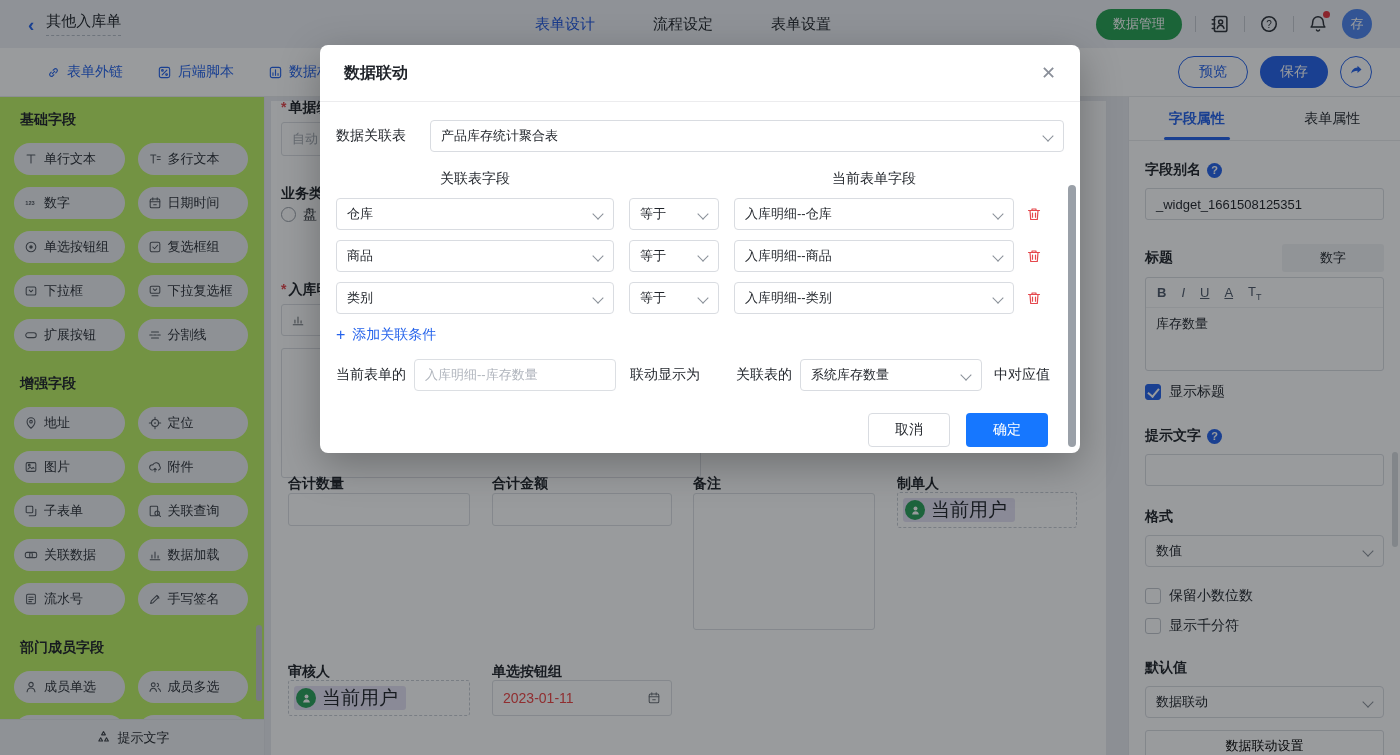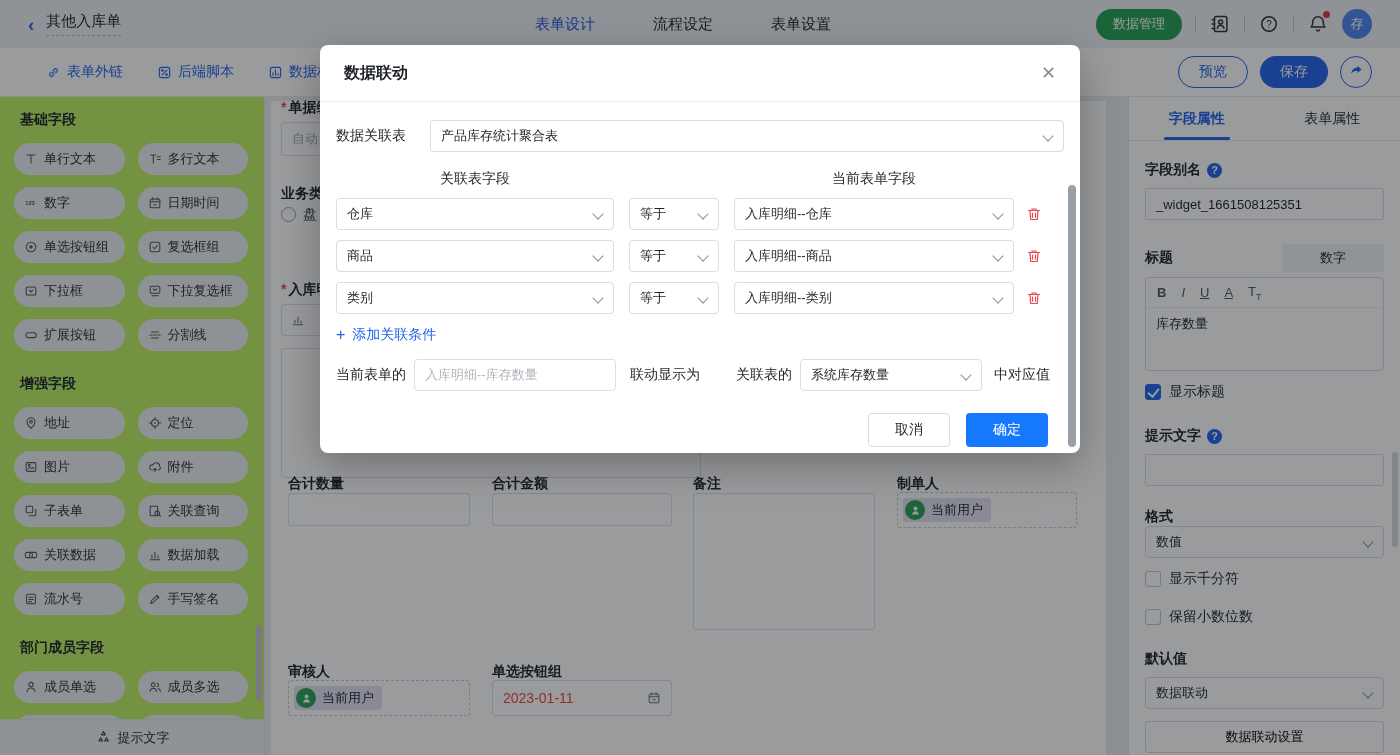--- a/index.html
+++ b/index.html
@@ -49,21 +49,21 @@
   .recycle-bar svg{width:15px;height:15px;color:#3a3f46}
   .sb-thumb{position:absolute;right:2px;top:528px;width:6px;height:76px;border-radius:3px;background:#c4c8cd;z-index:3}
   
   .canvas{position:absolute;left:266px;top:97px;right:272px;bottom:0;background:#e9ebef}
   .sheet{position:absolute;left:5px;top:4px;right:22px;bottom:0;background:#fff}
   .abs{position:absolute}
   .c-label{font-size:14px;font-weight:bold;white-space:nowrap}
   .req{color:var(--red);margin-right:2px}
   .c-input{border:1px solid #dcdfe3;border-radius:3px;background:#fff}
   .c-dashed{border:1px dashed #c9cdd4;border-radius:3px;background:#fff}
-  .user-tag{height:24px;background:#e6e2f4;border-radius:3px;display:inline-flex;align-items:center;gap:6px;padding:0 8px 0 2px;font-size:13px}
+  .user-tag{height:24px;background:#e6e2f4;border-radius:3px;display:inline-flex;align-items:center;gap:6px;padding:0 8px 0 2px;font-size:19px}
   .user-avatar{width:20px;height:20px;border-radius:50%;background:#2aa05a;display:flex;align-items:center;justify-content:center}
   .user-avatar svg{width:13px;height:13px}
   .ghost-text{color:#a8adb5;font-size:13px}
   .cal-icon{color:#6b7077;display:flex}
   .radio-dot{width:15px;height:15px;border-radius:50%;border:1px solid #9aa0a8;background:#fff;display:inline-block;vertical-align:-3px;margin-right:7px}
   
   .panel{position:absolute;right:0;top:97px;bottom:0;width:272px;background:#fff;border-left:1px solid #e4e6ea;overflow:hidden}
   .panel-tabs{height:44px;border-bottom:1px solid #e8eaed;display:flex}
   .ptab{flex:1;display:flex;align-items:center;justify-content:center;font-size:14px;cursor:pointer;position:relative;color:var(--ink)}
   .ptab.active{color:var(--blue);font-weight:bold}
@@ -529,29 +529,29 @@
       <span>显示标题</span>
     </div>
 
     <div class="p-label" style="margin-top:26px">
       <span>提示文字</span>
         <span class="help">?</span>
     </div>
     <div class="p-input" style="margin-top:9px"></div>
 
     <div class="p-label" style="margin-top:22px">格式</div>
-    <div class="sel" style="">数值</div>
-
+    <div class="sel" style="margin-top:9px">数值</div>
+
+    <div class="cb-row" style="margin-top:20px">
+      <span class="cb"></span>
+      <span>保留小数位数</span>
+    </div>
     <div class="cb-row" style="margin-top:12px">
       <span class="cb"></span>
       <span>显示千分符</span>
-    </div>
-    <div class="cb-row" style="margin-top:20px">
-      <span class="cb"></span>
-      <span>保留小数位数</span>
     </div>
 
     <div class="p-label" style="margin-top:24px">默认值</div>
     <div class="sel" style="margin-top:9px">数据联动</div>
 
     <button class="panel-btn" style="margin-top:12px">数据联动设置</button>
   </div>
   <div class="p-thumb"></div>
 </aside>
 

